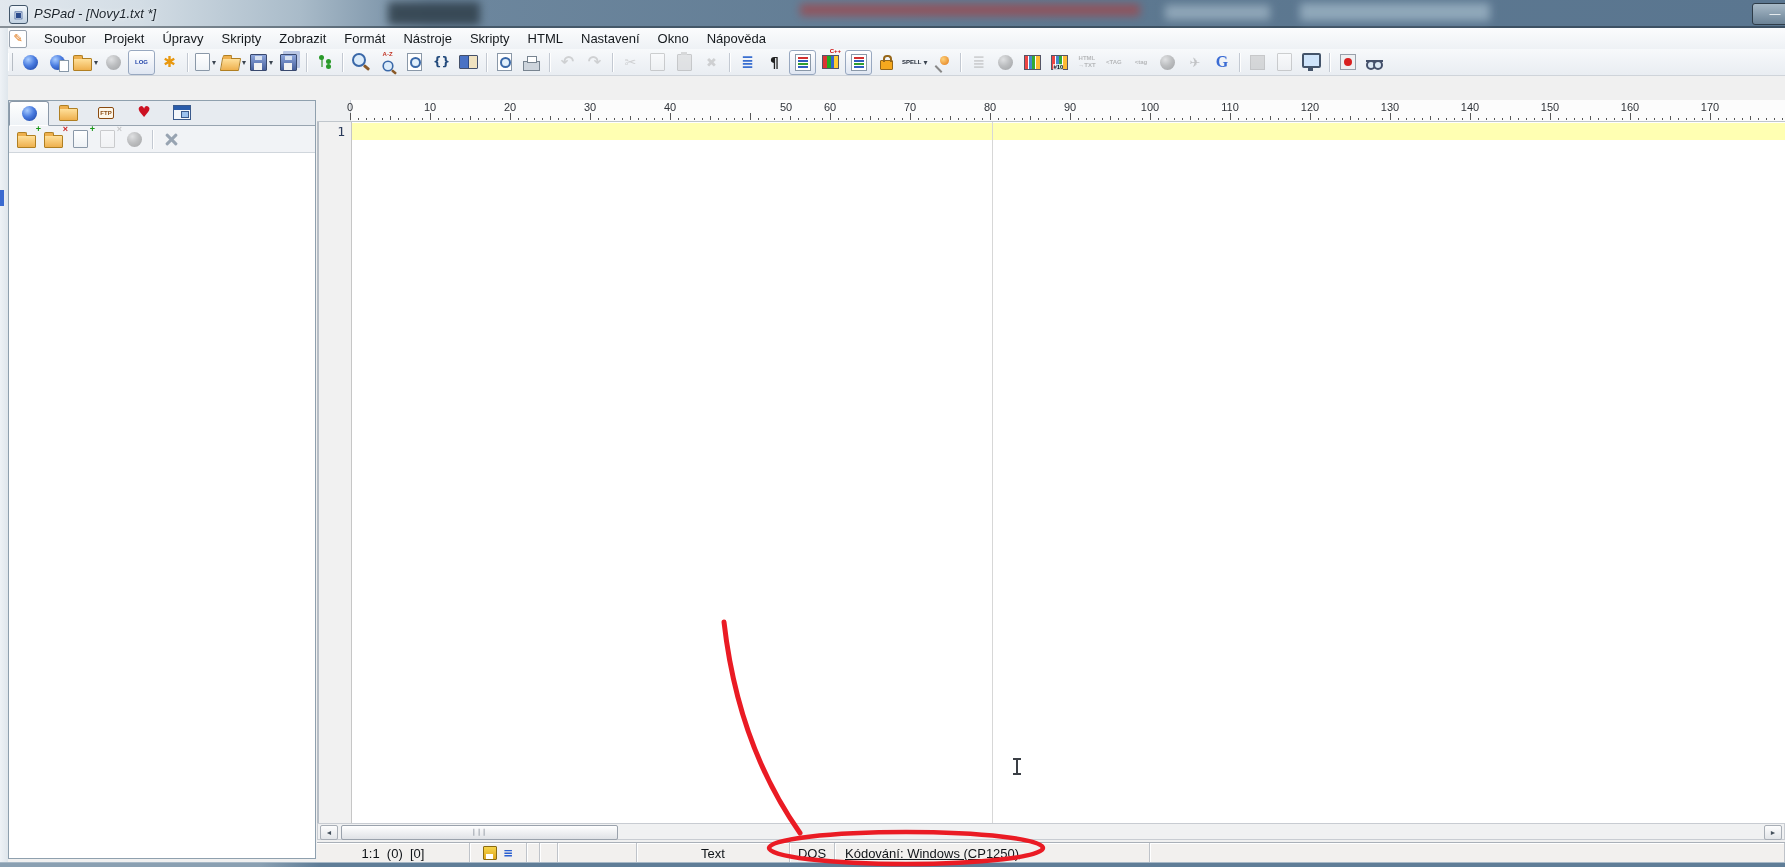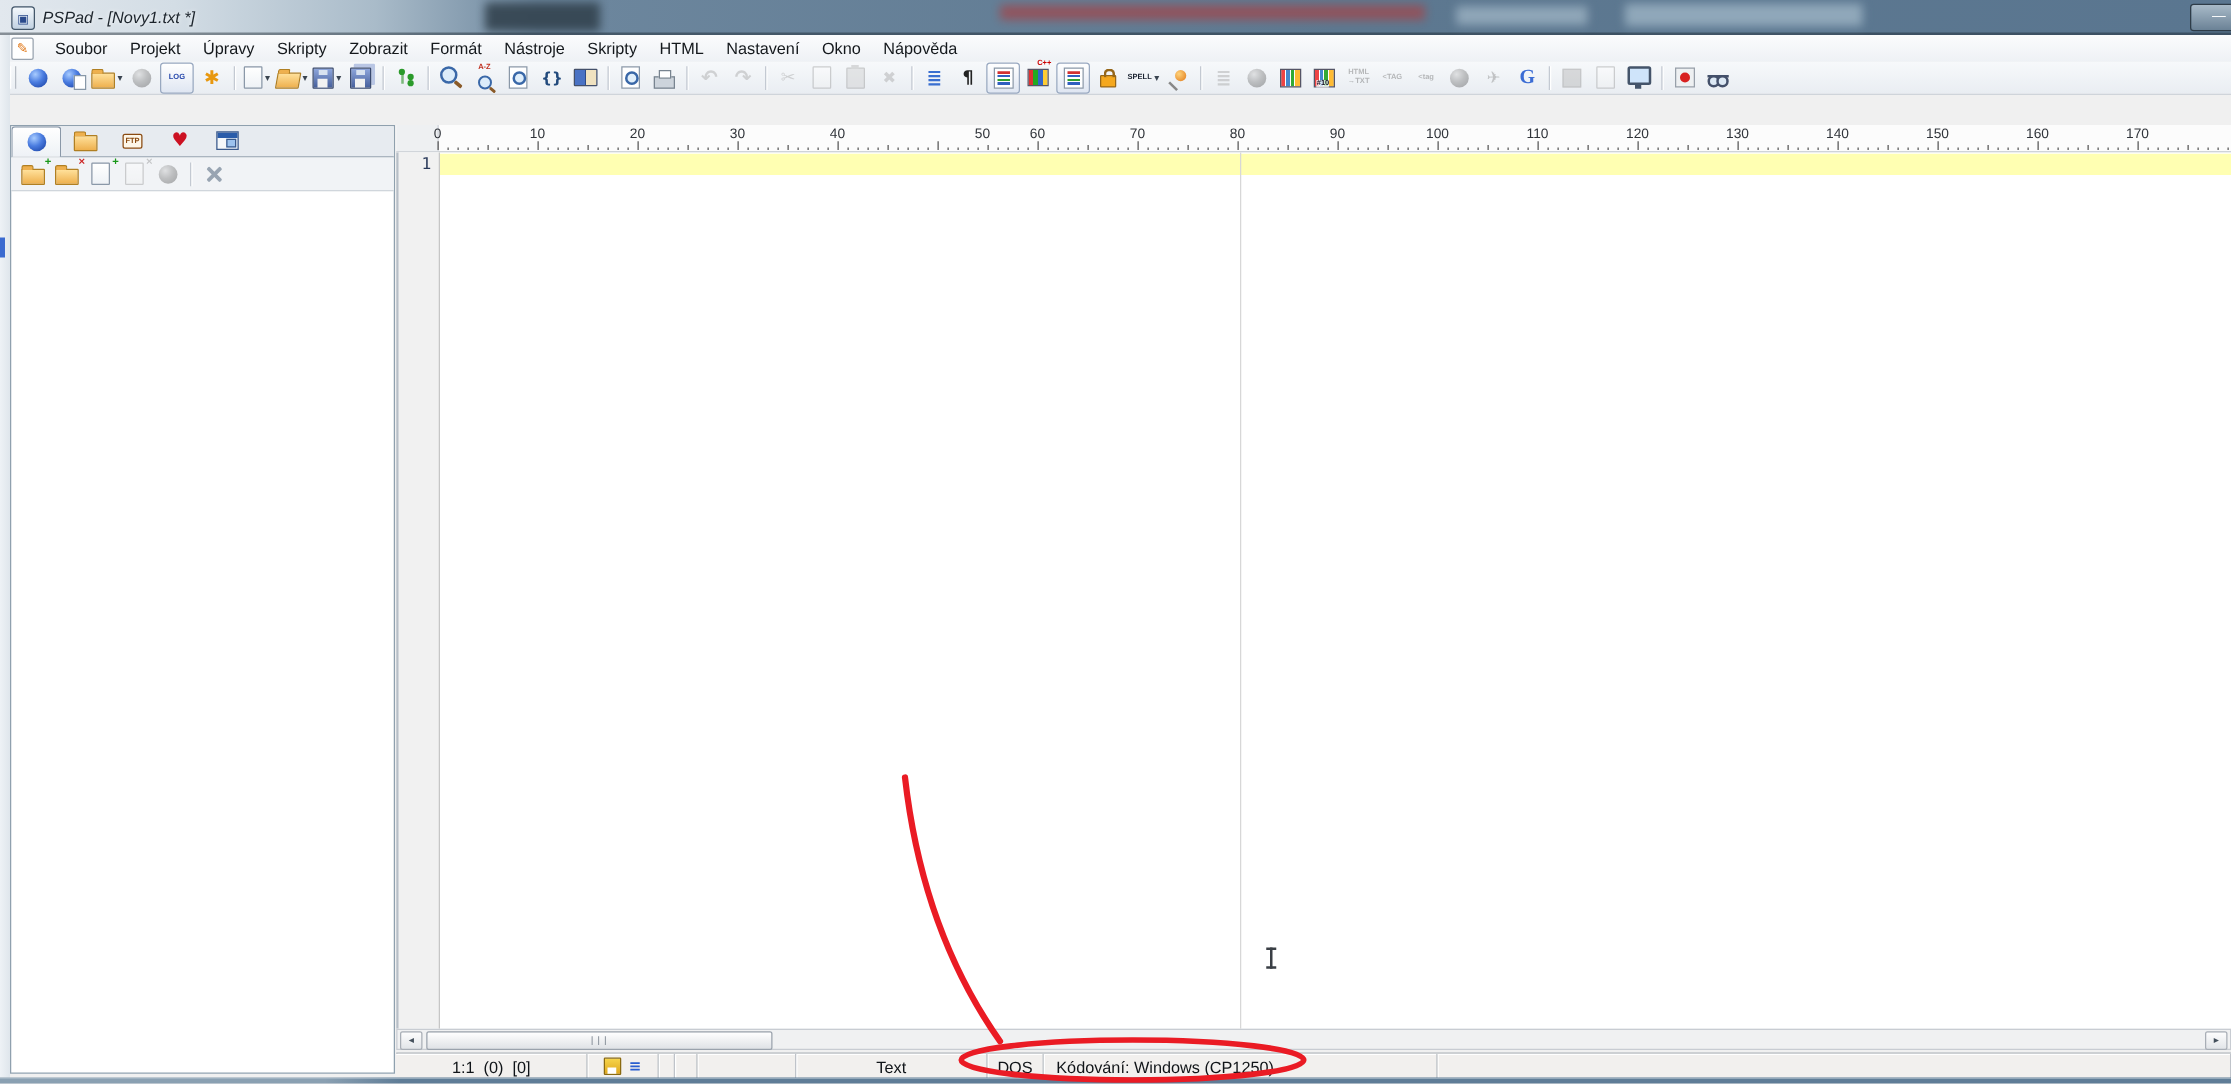--- a/index.html
+++ b/index.html
@@ -130,21 +130,21 @@
   .harrow{position:absolute;top:1px;width:16px;height:13px;background:linear-gradient(#fdfdfd,#e2e5e9);border:1px solid #a8aeb6;
     border-radius:2px;font-size:7px;color:#44505c;text-align:center;line-height:13px;}
   .harrow.left{left:2px;}.harrow.right{right:2px;}
   .hthumb{position:absolute;left:23px;top:1px;width:275px;height:13px;background:linear-gradient(#ffffff,#dfe2e6);
     border:1px solid #9aa2ac;border-radius:2px;text-align:center;font:bold 7px/12px "DejaVu Sans Mono",monospace;color:#8a929c;letter-spacing:1px;}
   
   .statusbar{position:absolute;left:317px;right:0;top:842px;height:20px;background:#f2f0ee;
     border-top:1px solid #aab0b8;box-shadow:inset 0 1px 0 #fff;display:flex;align-items:stretch;font-size:13px;color:#101418;}
   .cell{border-right:1px solid #bfc3c9;box-shadow:1px 0 0 #fff;display:flex;align-items:center;justify-content:center;
     white-space:pre;box-sizing:border-box;flex:0 0 auto;}
-  .cell.left{justify-content:flex-start;padding-left:10px;}
+  .cell.left{justify-content:flex-start;padding-left:10px;text-decoration:underline;}
   .sb-floppy{width:12px;height:12px;background:linear-gradient(#f6d44a,#e0a81e);border:1px solid #8a6a10;border-radius:1px;position:relative;margin-right:6px;}
   .sb-floppy::before{content:"";position:absolute;left:2px;bottom:0;width:7px;height:5px;background:#fff;}
   .sb-lines{font:bold 12px/1 "DejaVu Sans",sans-serif;color:#2a5fd0;}
   
   .bstrip{position:absolute;left:0;top:862px;width:1785px;height:5px;
     background:linear-gradient(90deg,#8aa0b2 0 260px,#5f7d97 320px);box-shadow:inset 0 1px 0 #a7b8c6;}
   
   .anno-text{position:absolute;left:680px;top:566px;font-size:30px;color:#ea1b24;font-family:"Liberation Sans",sans-serif;}
   .anno-svg{position:absolute;left:0;top:0;width:1785px;height:867px;pointer-events:none;}
 </style>

